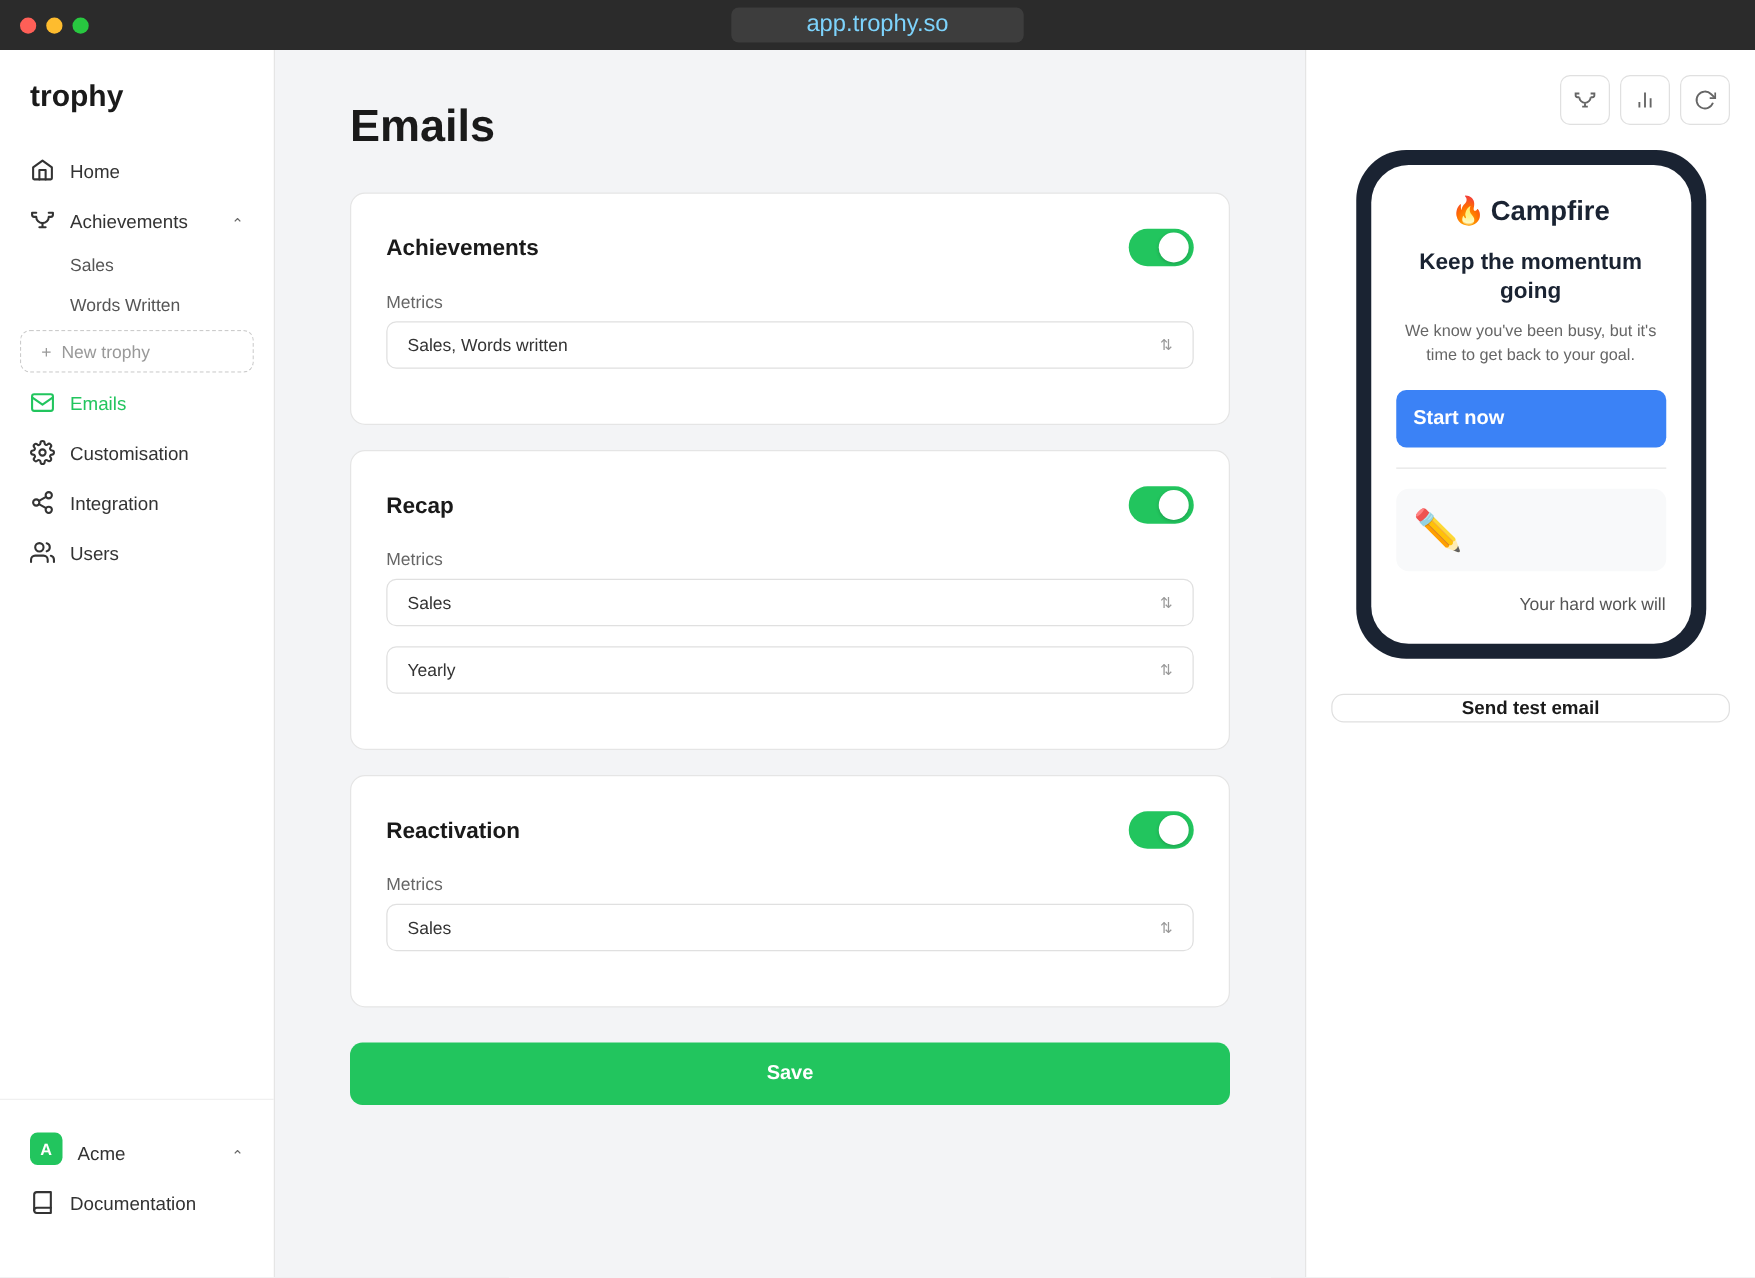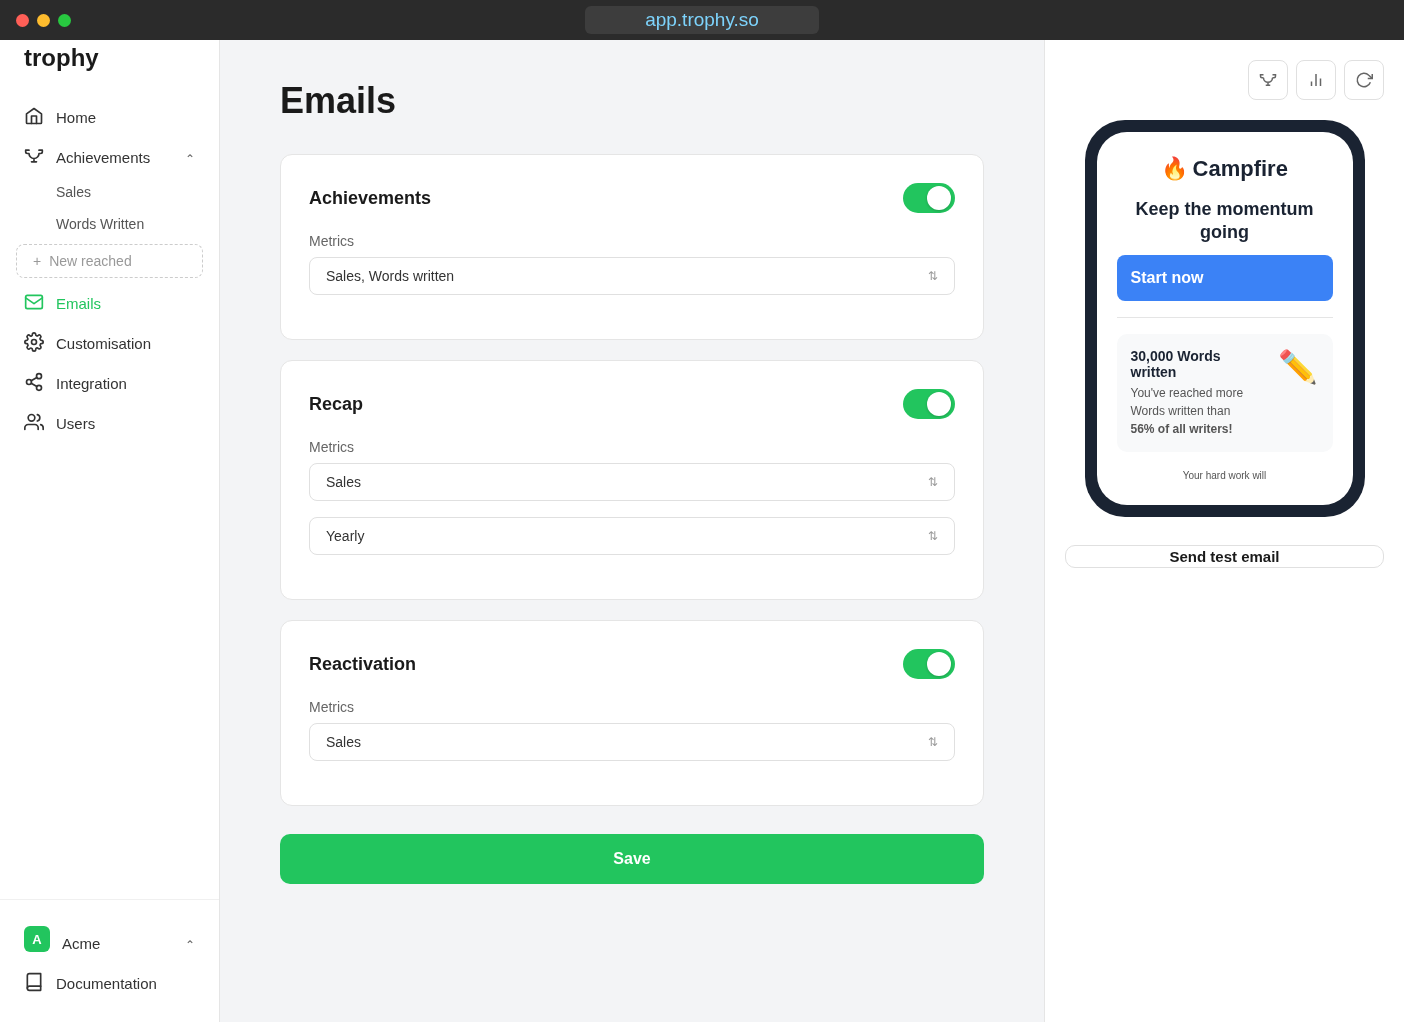--- a/index.html
+++ b/index.html
@@ -42,21 +42,21 @@
       overflow: hidden;
     }
 
     
     .sidebar {
       width: 220px;
       background: #fff;
       border-right: 1px solid #e5e5e5;
       display: flex;
       flex-direction: column;
-      padding: 4px 0;
+      padding: 24px 0;
       flex-shrink: 0;
     }
     .sidebar-logo {
       font-size: 24px;
       font-weight: 700;
       color: #1a1a1a;
       padding: 0 24px 24px 24px;
     }
     .sidebar-nav {
       flex: 1;
@@ -321,23 +321,23 @@
     }
     .achievement-text p strong {
       font-weight: 700;
     }
     .achievement-emoji {
       font-size: 32px;
       flex-shrink: 0;
     }
 
     .phone-cut-off {
-      font-size: 10px;
+      font-size: 14px;
       color: #555;
-      text-align: center;
+      text-align: right;
       padding-top: 8px;
     }
 
     .send-test-btn {
       width: 100%;
       background: #fff;
       color: #1a1a1a;
       border: 1px solid #e0e0e0;
       border-radius: 10px;
       padding: 2px;
@@ -385,21 +385,21 @@
           </svg>
         </span>
         <span>Achievements</span>
         <span class="chevron">⌃</span>
       </div>
 
       <div class="nav-sub-item">Sales</div>
       <div class="nav-sub-item">Words Written</div>
       <div class="nav-new-metric">
         <span>+</span>
-        <span>New reached</span>
+        <span>New trophy</span>
       </div>
 
       <div class="nav-item active">
         <span class="nav-icon">
           <svg width="20" height="20" viewBox="0 0 24 24" fill="none" stroke="#22c55e" stroke-width="2" stroke-linecap="round" stroke-linejoin="round">
             <rect x="2" y="4" width="20" height="16" rx="2"></rect>
             <path d="M2 7l10 7 10-7"></path>
           </svg>
         </span>
         <span style="color:#22c55e">Emails</span>
@@ -532,34 +532,27 @@
     <div class="phone-mockup">
       <div class="phone-screen">
         <div class="phone-logo-area">
           <div class="campfire-logo">
             <span>🔥</span>
             <span>Campfire</span>
           </div>
         </div>
 
         <div class="phone-headline">Keep the momentum going</div>
+        <div class="phone-subtext">We know you've been busy, but it's time to get back to your goal.</div>
 
         <button class="phone-cta-btn">Start now</button>
 
         <div class="phone-divider"></div>
 
         <div class="achievement-card">
-          <div class="achievement-text">
-            <h4>30,000 Words written</h4>
-            <p>
-              <span>You've reached more Words written than</span>
-              <br>
-              <strong>56% of all writers!</strong>
-            </p>
-          </div>
           <div class="achievement-emoji">✏️</div>
         </div>
 
         <div class="phone-cut-off">Your hard work will</div>
       </div>
     </div>
 
     <button class="send-test-btn">Send test email</button>
   </div>
 

